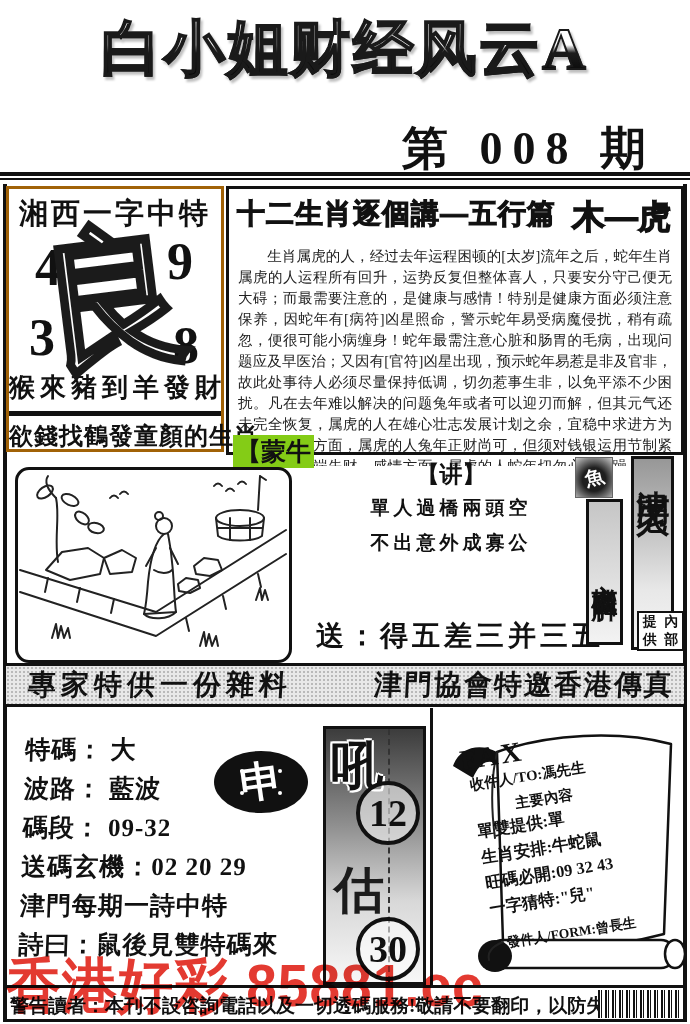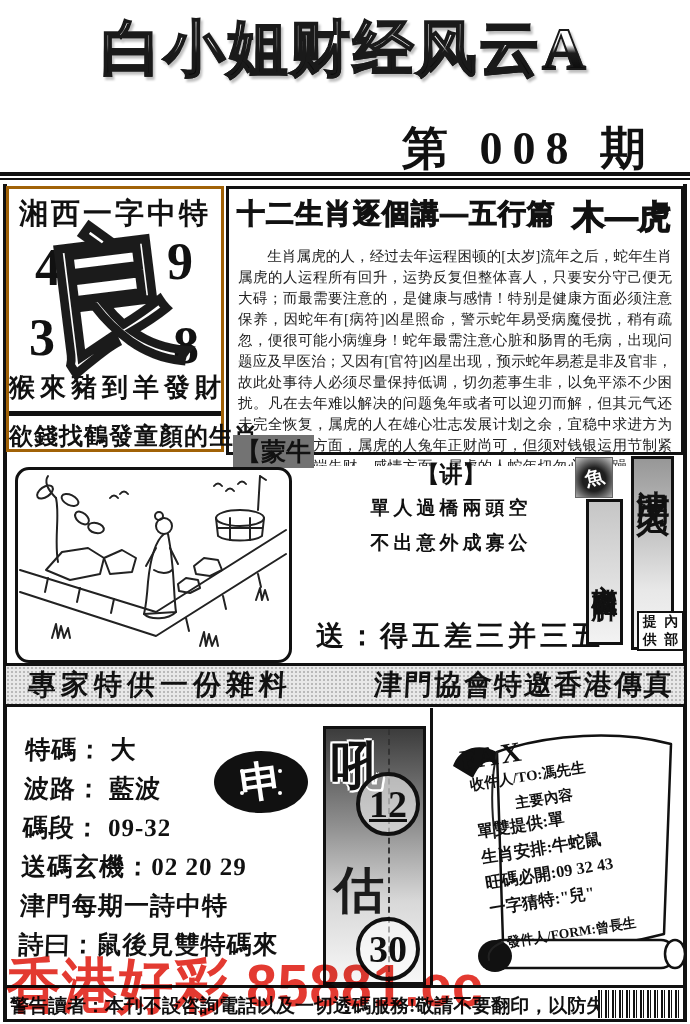--- a/index.html
+++ b/index.html
@@ -47,21 +47,21 @@
   .zodiac { position:absolute; left:226px; top:186px; width:458px; height:269px;
     border:3px solid #111; }
   .z-head { display:flex; align-items:flex-start; padding:6px 10px 0 8px; }
   .z-title { font-size:28px; font-weight:900; letter-spacing:1px;
     -webkit-text-stroke:1px #111; font-family:"Liberation Sans",sans-serif; white-space:nowrap; }
   .z-tag { margin-left:auto; font-size:33px; font-weight:900; -webkit-text-stroke:1.2px #111;
     font-family:"Liberation Sans",sans-serif; white-space:nowrap; }
   .z-body { padding:6px 9px 0 9px; font-size:14.5px; line-height:21px; text-align:justify;
     color:#222; filter:blur(.35px); height:226px; overflow:hidden; }
   .z-overlay { position:absolute; left:4px; bottom:-16px; font-size:25px; font-weight:900;
-    background:#737373; padding:0 3px; filter:blur(.3px); }
+    background:#84cc16; padding:0 3px; filter:blur(.3px); }
   
   .pic { position:absolute; left:15px; top:467px; width:277px; height:196px;
     border:3px solid #111; border-radius:14px; overflow:hidden; background:#fff; }
   .verse { position:absolute; left:324px; top:459px; width:254px; text-align:center; }
   .verse-title { font-size:23px; font-weight:900; }
   .verse-line { font-size:19px; font-weight:700; letter-spacing:4px; line-height:35px; white-space:nowrap; }
   .send-line { position:absolute; left:316px; top:617px; font-size:28px; font-weight:700;
     letter-spacing:4px; white-space:nowrap; }
   .seal-icon { position:absolute; left:575px; top:457px; width:38px; height:41px;
     border:1px solid #666; background:radial-gradient(circle at 50% 55%, #1f1f1f 42%, #777 72%, #ccc 100%);
@@ -99,21 +99,21 @@
     border:3px solid #111;
     background:linear-gradient(180deg,#3c3c3c 0%,#8f8f8f 38%,#d8d8d8 68%,#f7f7f7 100%);
     overflow:hidden; }
   .g-dots { position:absolute; left:62px; top:0; bottom:0; border-left:2px dashed #333; }
   .g-char1 { position:absolute; left:5px; top:2px; font-size:52px; font-weight:900; color:#111;
     text-shadow:-2px 0 #fff,2px 0 #fff,0 -2px #fff,0 2px #fff,-2px -2px #fff,2px 2px #fff; }
   .g-char2 { position:absolute; left:8px; top:128px; font-size:50px; font-weight:900; color:#1c1c1c; }
   .g-circ { position:absolute; width:64px; height:64px; border:4px solid #111; border-radius:50%;
     background:rgba(255,255,255,.55); display:flex; align-items:center; justify-content:center;
     font-size:38px; font-weight:900; }
-  .g-c1 { left:30px; top:43px;text-decoration:underline; } .g-c2 { left:30px; top:188px; }
+  .g-c1 { left:30px; top:52px; } .g-c2 { left:30px; top:188px; }
   .fax-box { position:absolute; left:430px; top:708px; width:254px; height:277px;
     border-left:3px solid #111; overflow:hidden; }
   .fax-svg { position:absolute; left:0; top:0; }
   .fax-text { position:absolute; left:30px; top:22px; width:200px; transform:rotate(-9deg);
     font-family:"Liberation Serif",serif; }
   .f-title { font-size:28px; font-weight:900; letter-spacing:3px; margin-left:10px; }
   .f-to   { font-size:14.5px; font-weight:900; margin-left:16px; white-space:nowrap; }
   .f-subj { font-size:14.5px; font-weight:900; margin-left:58px; margin-top:6px; }
   .f-line { font-size:16.5px; font-weight:900; margin-left:16px; line-height:26px; white-space:nowrap; }
   .f-from { font-size:13.5px; font-weight:900; margin-left:28px; margin-top:14px; white-space:nowrap; }

